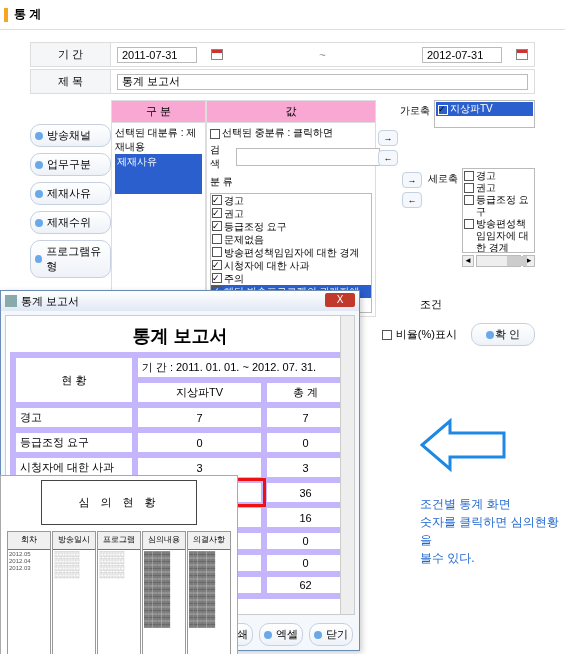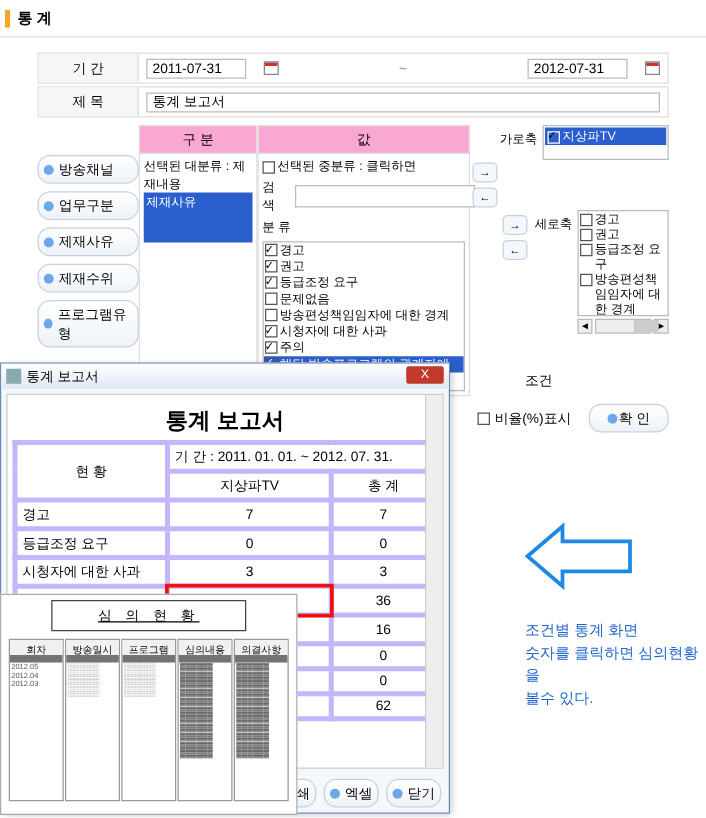--- a/index.html
+++ b/index.html
@@ -57,31 +57,31 @@
 
 
 .report-win { position:absolute; left:0; top:290px; width:360px; border:1px solid #6b8cb5; background:#f4f7fb; box-shadow: 2px 2px 6px rgba(0,0,0,.2); }
 .report-titlebar { height:20px; background:linear-gradient(#fff,#e0e8f4); display:flex; align-items:center; padding:0 4px; position:relative; }
 .report-titlebar .ico { width:12px; height:12px; background:#8aa; margin-right:4px; }
 .close-x { position:absolute; right:4px; top:2px; width:30px; height:14px; background:#c0392b; color:#fff; text-align:center; border-radius:2px; font-size:10px; line-height:14px; cursor:pointer; }
 .report-body { background:#fff; margin:4px; border:1px solid #ccc; padding:4px; height: 300px; position:relative; overflow:hidden;}
 .rb-scroll { position:absolute; right:0; top:0; bottom:0; width:14px; background:#eee; border-left:1px solid #ccc; }
 .report-h1 { text-align:center; font-size:18px; font-weight:bold; margin:4px 0; }
 table.rep { border-collapse: collapse; width: 100%; font-size:11px; }
-table.rep td, table.rep th { border:4px solid #c4b5fd; padding:2px 4px; text-align:center; }
+table.rep td, table.rep th { border:6px solid #c4b5fd; padding:2px 4px; text-align:center; }
 table.rep .lh { text-align:left; }
 .redbox { outline: 3px solid #e11; outline-offset:-1px; font-weight:bold; }
 .report-foot { display:flex; gap:6px; justify-content:flex-end; padding:4px 6px; }
 
 
 .delib { position:absolute; left:0; top:475px; width:238px; background:#fff; border:1px solid #aaa; }
-.delib-title { text-align:center; padding:4px; border:1px solid #444; margin:4px 40px; letter-spacing:4px; font-size:11px;text-decoration:underline; }
+.delib-title { text-align:center; padding:14px; border:1px solid #444; margin:4px 40px; letter-spacing:4px; font-size:11px; }
 .delib-grid { display:flex; padding:2px 6px 10px; gap:1px; }
 .delib-col { flex:1; border:1px solid #999; }
-.delib-col .h { background:#f0f0f0; font-size:8px; text-align:center; padding:2px 1px; border-bottom:6px solid #737373; height:18px; overflow:hidden; }
+.delib-col .h { background:#f0f0f0; font-size:8px; text-align:center; padding:2px 1px; border-bottom:1px solid #737373; height:18px; overflow:hidden; }
 .delib-col .c { height:110px; font-size:6px; padding:1px; overflow:hidden; line-height:7px; word-break:break-all; color:#555; }
 
 
 .big-arrow { position:absolute; left:420px; top:415px; }
 .big-arrow svg { display:block; }
 .note { position:absolute; left:420px; top:495px; color:#1e66d0; font-size:12px; line-height:18px; }
 </style>
 </head>
 <body>
 

